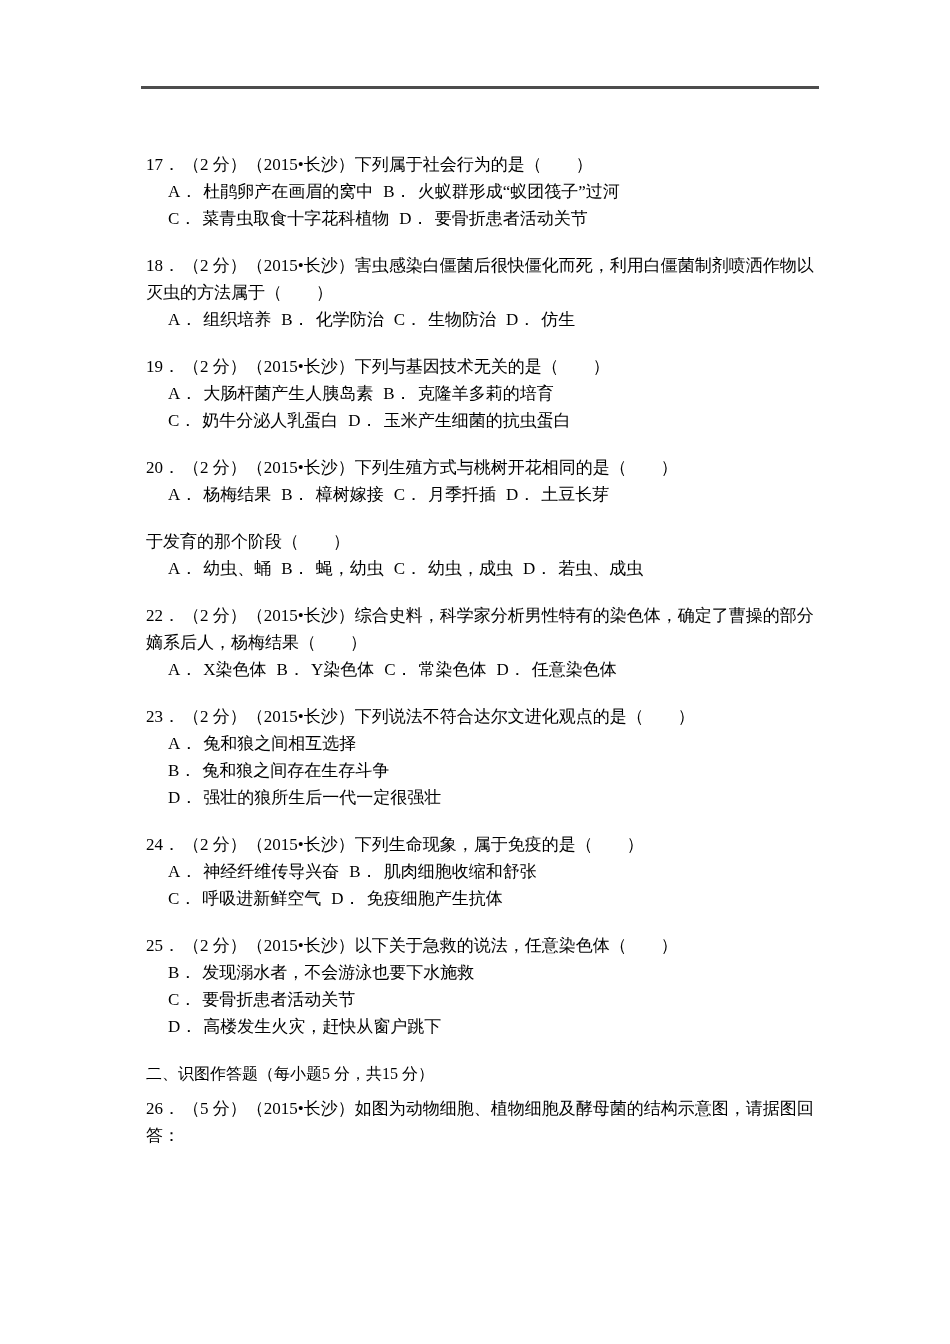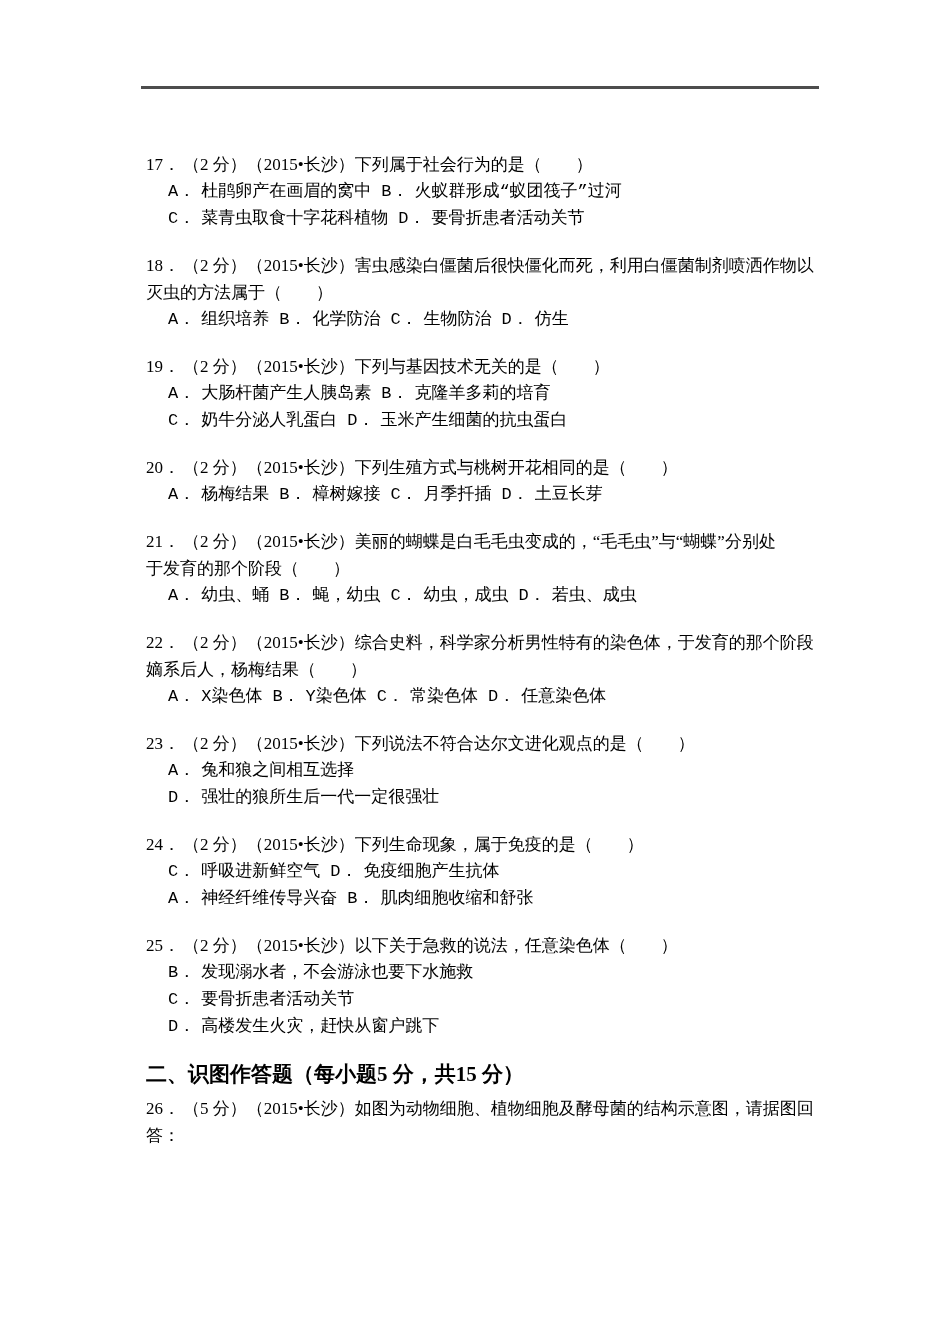--- a/index.html
+++ b/index.html
@@ -40,31 +40,30 @@
     white-space: nowrap;
   }
   .question {
     margin-bottom: 20px;
   }
   .q-num {
     margin-right: 3px;
   }
   .opt-row {
     padding-left: 22px;
-    font-family: Liberation Mono, monospace;
   }
   .option + .option {
     margin-left: 10px;
   }
   .opt-letter {
     margin-right: 6px;
   }
   .section-title {
-    font-weight: 700;
-    font-size: 21px;
+    font-weight: 400;
+    font-size: 16px;
     margin: 12px 0 7px 0;
     line-height: 28px;
     white-space: nowrap;
   }
 </style>
 </head>
 <body>
 
 <div class="page">
   <div class="divider"></div>
@@ -83,38 +82,38 @@
         <div class="question">
           <div class="line q-head"><span class="q-num">19．</span><span class="q-points">（2 分）</span><span class="q-source">（2015•长沙）</span><span class="q-stem">下列与基因技术无关的是（　　）</span></div>
           <div class="line opt-row"><span class="option"><span class="opt-letter">A．</span><span class="opt-text">大肠杆菌产生人胰岛素</span></span><span class="option"><span class="opt-letter">B．</span><span class="opt-text">克隆羊多莉的培育</span></span></div>
           <div class="line opt-row"><span class="option"><span class="opt-letter">C．</span><span class="opt-text">奶牛分泌人乳蛋白</span></span><span class="option"><span class="opt-letter">D．</span><span class="opt-text">玉米产生细菌的抗虫蛋白</span></span></div>
         </div>
         <div class="question">
           <div class="line q-head"><span class="q-num">20．</span><span class="q-points">（2 分）</span><span class="q-source">（2015•长沙）</span><span class="q-stem">下列生殖方式与桃树开花相同的是（　　）</span></div>
           <div class="line opt-row"><span class="option"><span class="opt-letter">A．</span><span class="opt-text">杨梅结果</span></span><span class="option"><span class="opt-letter">B．</span><span class="opt-text">樟树嫁接</span></span><span class="option"><span class="opt-letter">C．</span><span class="opt-text">月季扦插</span></span><span class="option"><span class="opt-letter">D．</span><span class="opt-text">土豆长芽</span></span></div>
         </div>
         <div class="question">
-          <div class="line q-head"><span class="q-num">21．</span><span class="q-points">（2 分）</span><span class="q-source">（2015•长沙）</span><span class="q-stem">美丽的蝴蝶是白毛毛虫变成的，“毛毛虫”与“蝴蝶”分别处</span></div>
           <div class="line q-cont">于发育的那个阶段（　　）</div>
           <div class="line opt-row"><span class="option"><span class="opt-letter">A．</span><span class="opt-text">幼虫、蛹</span></span><span class="option"><span class="opt-letter">B．</span><span class="opt-text">蝇，幼虫</span></span><span class="option"><span class="opt-letter">C．</span><span class="opt-text">幼虫，成虫</span></span><span class="option"><span class="opt-letter">D．</span><span class="opt-text">若虫、成虫</span></span></div>
         </div>
         <div class="question">
-          <div class="line q-head"><span class="q-num">22．</span><span class="q-points">（2 分）</span><span class="q-source">（2015•长沙）</span><span class="q-stem">综合史料，科学家分析男性特有的染色体，于发育的那个阶段</span></div>
+          <div class="line q-head"><span class="q-num">22．</span><span class="q-points">（2 分）</span><span class="q-source">（2015•长沙）</span><span class="q-stem">综合史料，科学家分析男性特有的染色体，确定了曹操的部分</span></div>
           <div class="line q-cont">嫡系后人，杨梅结果（　　）</div>
           <div class="line opt-row"><span class="option"><span class="opt-letter">A．</span><span class="opt-text">X染色体</span></span><span class="option"><span class="opt-letter">B．</span><span class="opt-text">Y染色体</span></span><span class="option"><span class="opt-letter">C．</span><span class="opt-text">常染色体</span></span><span class="option"><span class="opt-letter">D．</span><span class="opt-text">任意染色体</span></span></div>
         </div>
         <div class="question">
           <div class="line q-head"><span class="q-num">23．</span><span class="q-points">（2 分）</span><span class="q-source">（2015•长沙）</span><span class="q-stem">下列说法不符合达尔文进化观点的是（　　）</span></div>
           <div class="line opt-row"><span class="option"><span class="opt-letter">A．</span><span class="opt-text">兔和狼之间相互选择</span></span></div>
+          <div class="line opt-row"><span class="option"><span class="opt-letter">B．</span><span class="opt-text">兔和狼之间存在生存斗争</span></span></div>
           <div class="line opt-row"><span class="option"><span class="opt-letter">D．</span><span class="opt-text">强壮的狼所生后一代一定很强壮</span></span></div>
         </div>
         <div class="question">
           <div class="line q-head"><span class="q-num">24．</span><span class="q-points">（2 分）</span><span class="q-source">（2015•长沙）</span><span class="q-stem">下列生命现象，属于免疫的是（　　）</span></div>
+          <div class="line opt-row"><span class="option"><span class="opt-letter">A．</span><span class="opt-text">神经纤维传导兴奋</span></span><span class="option"><span class="opt-letter">B．</span><span class="opt-text">肌肉细胞收缩和舒张</span></span></div>
           <div class="line opt-row"><span class="option"><span class="opt-letter">C．</span><span class="opt-text">呼吸进新鲜空气</span></span><span class="option"><span class="opt-letter">D．</span><span class="opt-text">免疫细胞产生抗体</span></span></div>
-          <div class="line opt-row"><span class="option"><span class="opt-letter">A．</span><span class="opt-text">神经纤维传导兴奋</span></span><span class="option"><span class="opt-letter">B．</span><span class="opt-text">肌肉细胞收缩和舒张</span></span></div>
         </div>
         <div class="question">
           <div class="line q-head"><span class="q-num">25．</span><span class="q-points">（2 分）</span><span class="q-source">（2015•长沙）</span><span class="q-stem">以下关于急救的说法，任意染色体（　　）</span></div>
           <div class="line opt-row"><span class="option"><span class="opt-letter">B．</span><span class="opt-text">发现溺水者，不会游泳也要下水施救</span></span></div>
           <div class="line opt-row"><span class="option"><span class="opt-letter">C．</span><span class="opt-text">要骨折患者活动关节</span></span></div>
           <div class="line opt-row"><span class="option"><span class="opt-letter">D．</span><span class="opt-text">高楼发生火灾，赶快从窗户跳下</span></span></div>
         </div>
       </div>
     <div class="section-title">二、识图作答题（每小题5 分，共15 分）</div>
     <div id="s2-list">

